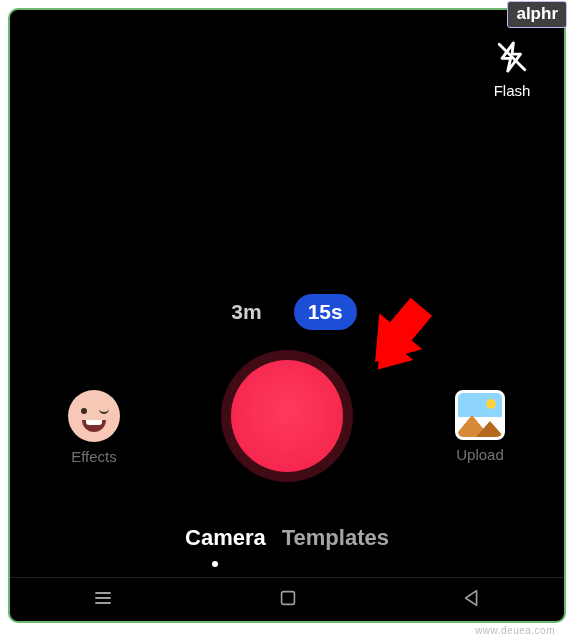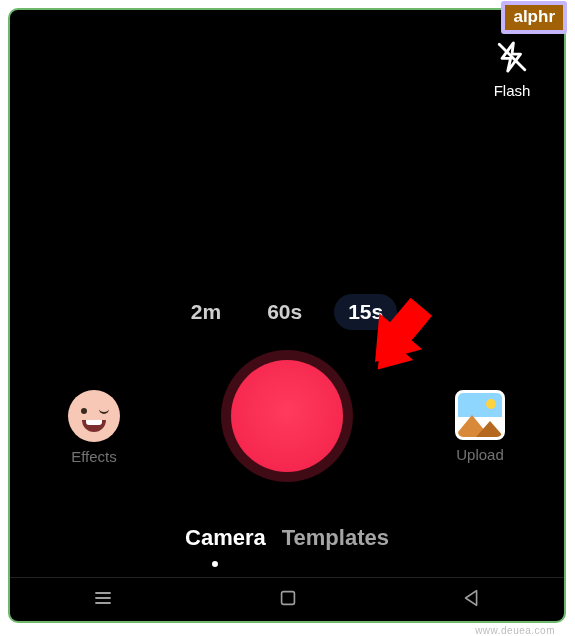--- a/index.html
+++ b/index.html
@@ -19,26 +19,26 @@
     height: 615px;
     border: 2px solid #6db86d;
     border-radius: 10px;
     background: #000;
     overflow: hidden;
   }
   .badge {
     position: absolute;
     top: 1px;
     right: 8px;
-    background: #a16207;
+    background: #404040;
     color: #fff;
     font-size: 17px;
     font-weight: 600;
     padding: 2px 8px 3px 8px;
-    border: 4px solid #c4b5fd;
+    border: 1px solid #c4b5fd;
     border-radius: 3px;
     z-index: 10;
   }
   .watermark {
     position: absolute;
     right: 20px;
     bottom: 0px;
     font-size: 10px;
     color: #bdbdbd;
     letter-spacing: 0.5px;
@@ -72,21 +72,21 @@
     align-items: center;
   }
   .duration {
     color: #cfcfcf;
     font-size: 21px;
     font-weight: 600;
     padding: 6px 14px;
     border-radius: 22px;
   }
   .duration.selected {
-    background: #0f172a;
+    background: #1d4ed8;
     color: #fff;
   }
   
   .record-row {
     position: absolute;
     top: 340px;
     left: 0;
     width: 100%;
     height: 150px;
   }
@@ -268,22 +268,21 @@
     <span>
       <svg width="34" height="34" viewBox="0 0 24 24" fill="none" stroke="#fff" stroke-width="2" stroke-linejoin="round" stroke-linecap="round">
         <polygon points="13 2 5 13 11 13 9 22 18 10 12 10 13 2"></polygon>
         <line x1="3" y1="3" x2="21" y2="21"></line>
       </svg>
     </span>
     <span class="flash-label">Flash</span>
   </div>
 
   <div class="durations">
-    <div class="duration">2m</div>
-    <div class="duration">60s</div>
+    <div class="duration">3m</div>
     <div class="duration selected">15s</div>
   </div>
 
   <div class="arrow">
     <svg width="70" height="80" viewBox="0 0 70 80">
       <polygon points="28,0 56,40 42,40 42,72 14,72 14,40 0,40" fill="#ff0000" transform="rotate(180 28 40) translate(0 6)"></polygon>
       <polygon points="35,78 14,48 28,48 28,10 42,10 42,48 56,48" fill="#ff0000"></polygon>
     </svg>
   </div>
 

